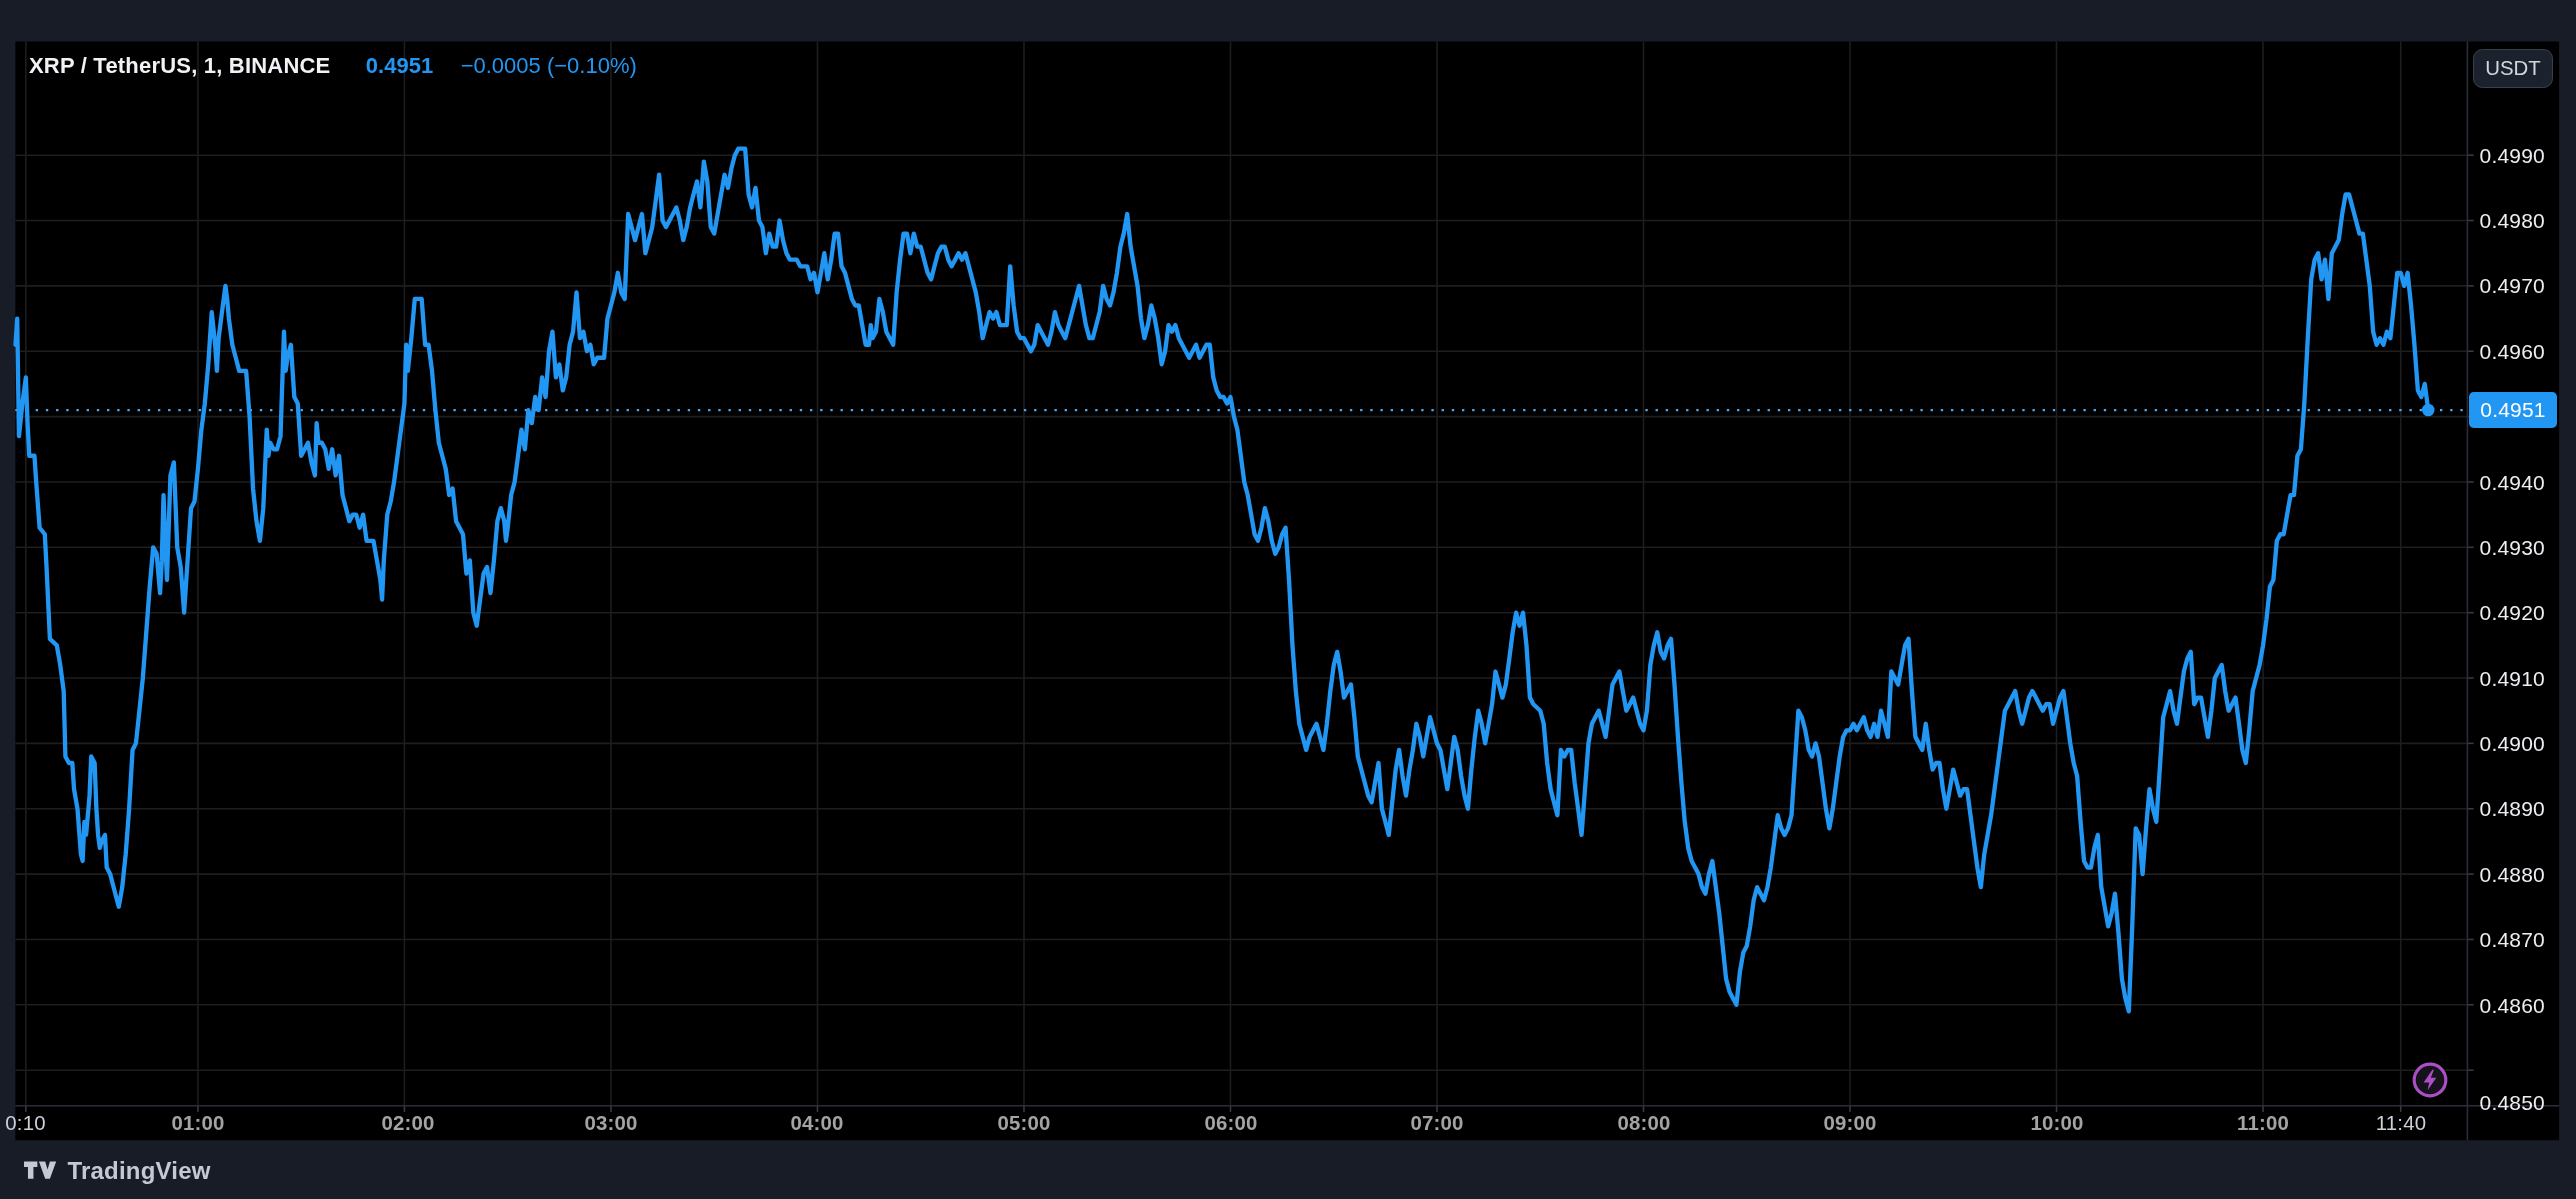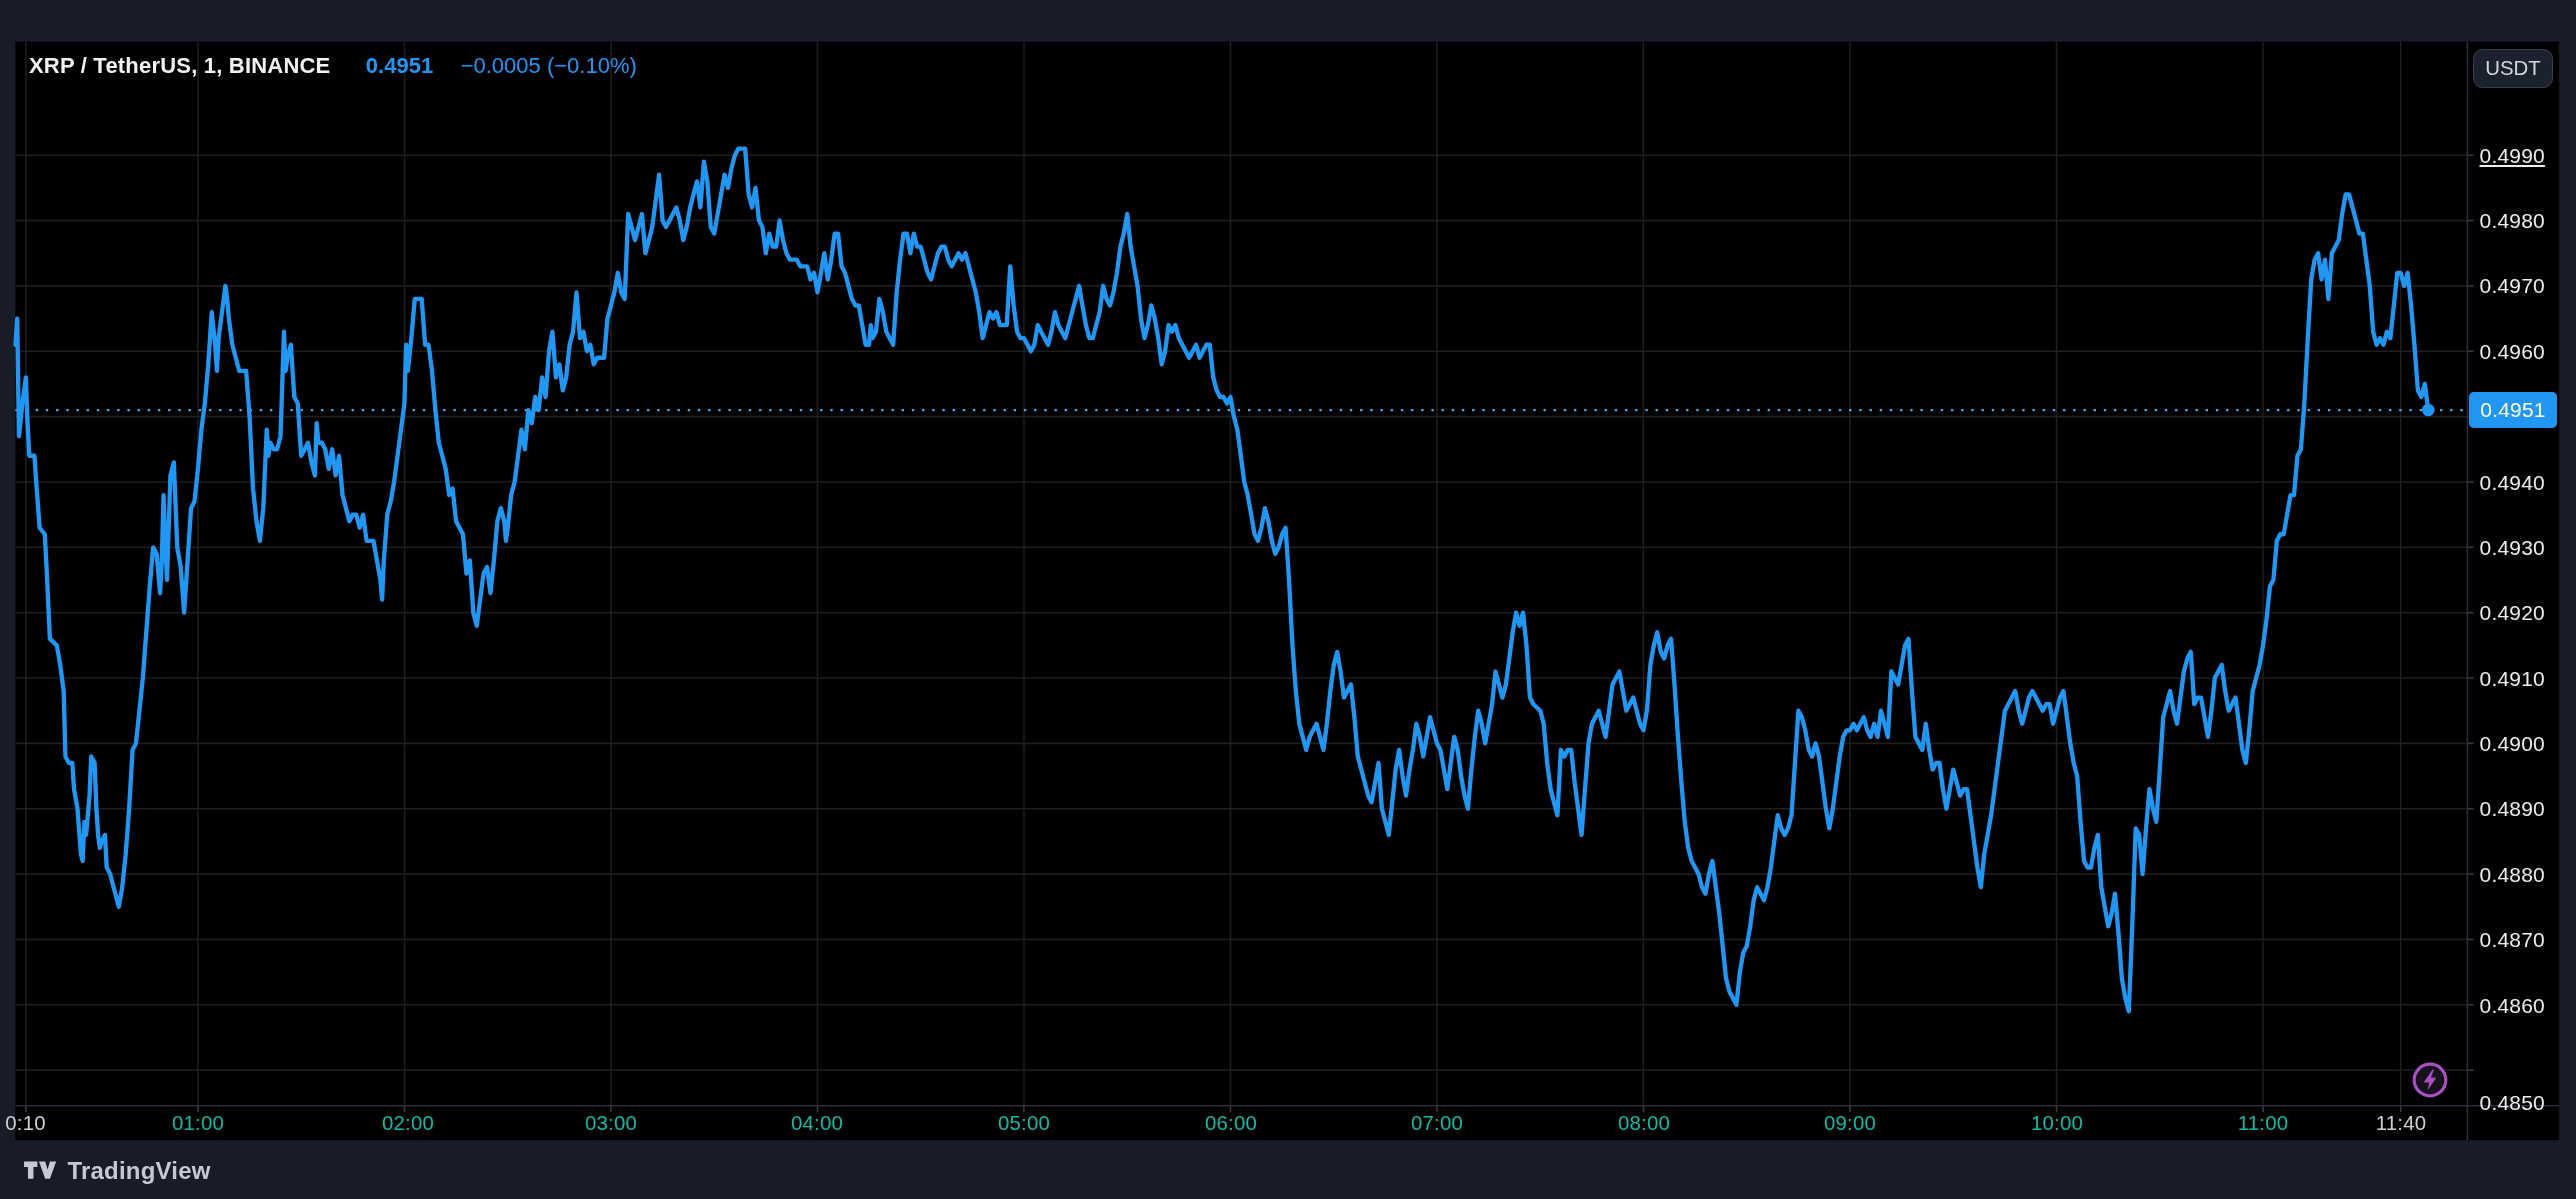--- a/index.html
+++ b/index.html
@@ -37,21 +37,21 @@
     font-size:21px;color:#ECEEF1;letter-spacing:0.2px;white-space:nowrap;
   }
   #price-badge{
     left:2469px;width:88px;height:36px;border-radius:4.7px;background:#2196F3;
     display:flex;align-items:center;justify-content:center;
     font-size:21px;font-weight:500;color:#FFFFFF;letter-spacing:0.2px;
   }
   #time-axis{left:15px;top:1105px;width:2545px;height:35px;cursor:ew-resize;}
   .t-label{
     position:absolute;top:50%;transform:translate(-50%,-50%);
-    font-size:20.4px;color:#14b8a6;font-weight:400;white-space:nowrap;letter-spacing:0.2px;
+    font-size:20.4px;color:#a3a3a3;font-weight:700;white-space:nowrap;letter-spacing:0.2px;
   }
   .t-label.minor{font-weight:400;color:#CDD0D6;}
   #boost{left:2411px;top:1061px;width:38px;height:38px;cursor:pointer;}
   .bottombar{
     position:absolute;left:0;top:1141px;width:2576px;height:59px;background:#171C27;
     display:flex;align-items:center;z-index:2;
   }
   .brand{display:flex;align-items:center;gap:11px;margin-left:23.5px;text-decoration:none;cursor:pointer;}
   .brand span{font-size:24px;font-weight:600;color:#C6C9D1;letter-spacing:0.2px;}
 </style>
@@ -128,21 +128,21 @@
 
   <div class="overlay legend">
     <span class="sym">XRP / TetherUS, 1, BINANCE</span>
     <span class="px">0.4951</span>
     <span class="chg">−0.0005 (−0.10%)</span>
   </div>
 
   <div class="overlay" id="usdt-btn">USDT</div>
 
   <div class="overlay" id="price-axis">
-      <div class="p-label" style="top: 114px; text-decoration: underline;">0.4990</div>
+      <div class="p-label" style="top: 114px;">0.4990</div>
       <div class="p-label" style="top: 179px;">0.4980</div>
       <div class="p-label" style="top: 244px;">0.4970</div>
       <div class="p-label" style="top: 310px;">0.4960</div>
       <div class="p-label" style="top: 441px;">0.4940</div>
       <div class="p-label" style="top: 506px;">0.4930</div>
       <div class="p-label" style="top: 571px;">0.4920</div>
       <div class="p-label" style="top: 637px;">0.4910</div>
       <div class="p-label" style="top: 702px;">0.4900</div>
       <div class="p-label" style="top: 767px;">0.4890</div>
       <div class="p-label" style="top: 833px;">0.4880</div>

